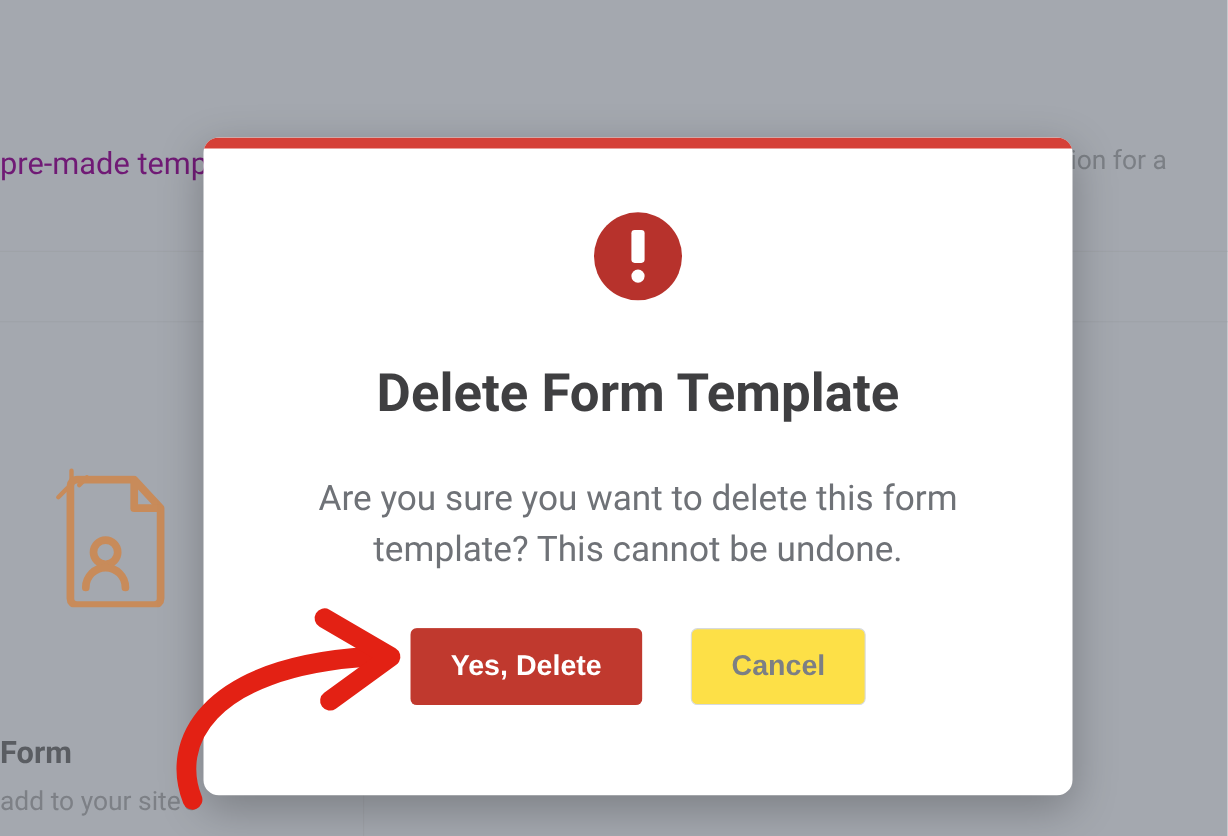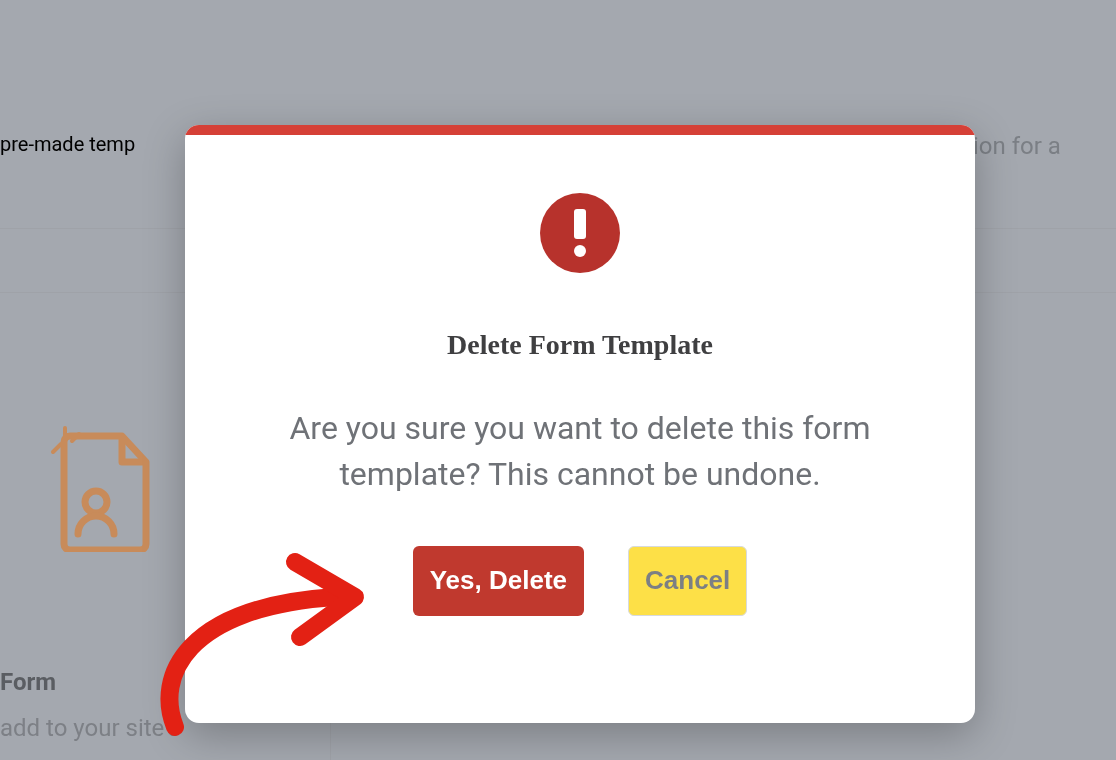--- a/index.html
+++ b/index.html
@@ -4,23 +4,23 @@
 <style>
   * { box-sizing: border-box; margin: 0; padding: 0; }
   html, body { width: 1116px; height: 760px; overflow: hidden; font-family: -apple-system, BlinkMacSystemFont, "Segoe UI", Roboto, Helvetica, Arial, sans-serif; }
   body { position: relative; background: #a4a8af; }
 
   
   .bg { position: absolute; inset: 0; }
   .bg .hr1 { position: absolute; left: 0; right: 0; top: 228px; height: 1px; background: #9fa2a8; }
   .bg .hr2 { position: absolute; left: 0; right: 0; top: 292px; height: 1px; background: #9fa2a8; }
   .bg .vline { position: absolute; left: 330px; top: 292px; bottom: 0; width: 1px; background: #9fa2a8; }
-  .bg .txt1 { position: absolute; left: 0; top: 132px; color: #000000; font-size: 20px; white-space: nowrap; }
+  .bg .txt1 { position: absolute; left: 0; top: 132px; color: #701a75; font-size: 28px; white-space: nowrap; }
   .bg .txt2 { position: absolute; left: 940px; top: 132px; color: #7b7f85; font-size: 24px; white-space: nowrap; }
-  .bg .txt3 { position: absolute; left: 0; top: 668px; color: #5a5d62; font-size: 24px; font-weight: 700; white-space: nowrap; }
+  .bg .txt3 { position: absolute; left: 0; top: 668px; color: #5a5d62; font-size: 28px; font-weight: 700; white-space: nowrap; }
   .bg .txt4 { position: absolute; left: 0; top: 714px; color: #7d8086; font-size: 24px; white-space: nowrap; }
   .bg .card-icon { position: absolute; left: 60px; top: 432px; width: 95px; height: 120px; }
   .bg .spark { position: absolute; left: 45px; top: 420px; width: 40px; height: 40px; }
 
   
   .overlay { position: absolute; inset: 0; }
   .modal {
     position: absolute;
     left: 185px; top: 125px;
     width: 790px; height: 598px;
@@ -33,36 +33,35 @@
   .modal .topbar { height: 10px; background: #d54037; width: 100%; }
   .modal .alert-icon {
     width: 80px; height: 80px; border-radius: 50%;
     background: #b7322c; margin: 58px auto 0;
     position: relative;
   }
   .modal .alert-icon .bar { position: absolute; left: 50%; transform: translateX(-50%); top: 16px; width: 12px; height: 30px; background: #fff; border-radius: 3px; }
   .modal .alert-icon .dot { position: absolute; left: 50%; transform: translateX(-50%); top: 52px; width: 12px; height: 12px; background: #fff; border-radius: 50%; }
   .modal h2 {
     margin-top: 56px;
-    font-size: 28px;
+    font-size: 48px;
     font-weight: 700;
     color: #3f3f41;
-    font-family: Liberation Serif, serif;
   }
   .modal p.msg {
     margin: 44px auto 0;
     max-width: 600px;
     font-size: 32px;
     line-height: 1.45;
     color: #6f7277;
   }
   .modal .buttons { margin-top: 48px; display: flex; justify-content: center; gap: 44px; }
   .btn {
     display: inline-flex; align-items: center; justify-content: center;
-    height: 70px; padding: 0 16px;
+    height: 70px; padding: 0 36px;
     font-size: 26px; font-weight: 600;
     border-radius: 6px; cursor: pointer;
     border: 1px solid transparent;
   }
   .btn-danger { background: #c0392e; color: #ffffff; }
   .btn-cancel { background: #fde047; color: #7c7f84; border-color: #d7dadd; }
 
   
   .arrow { position: absolute; left: 145px; top: 537px; width: 240px; height: 200px; pointer-events: none; }
 </style>

